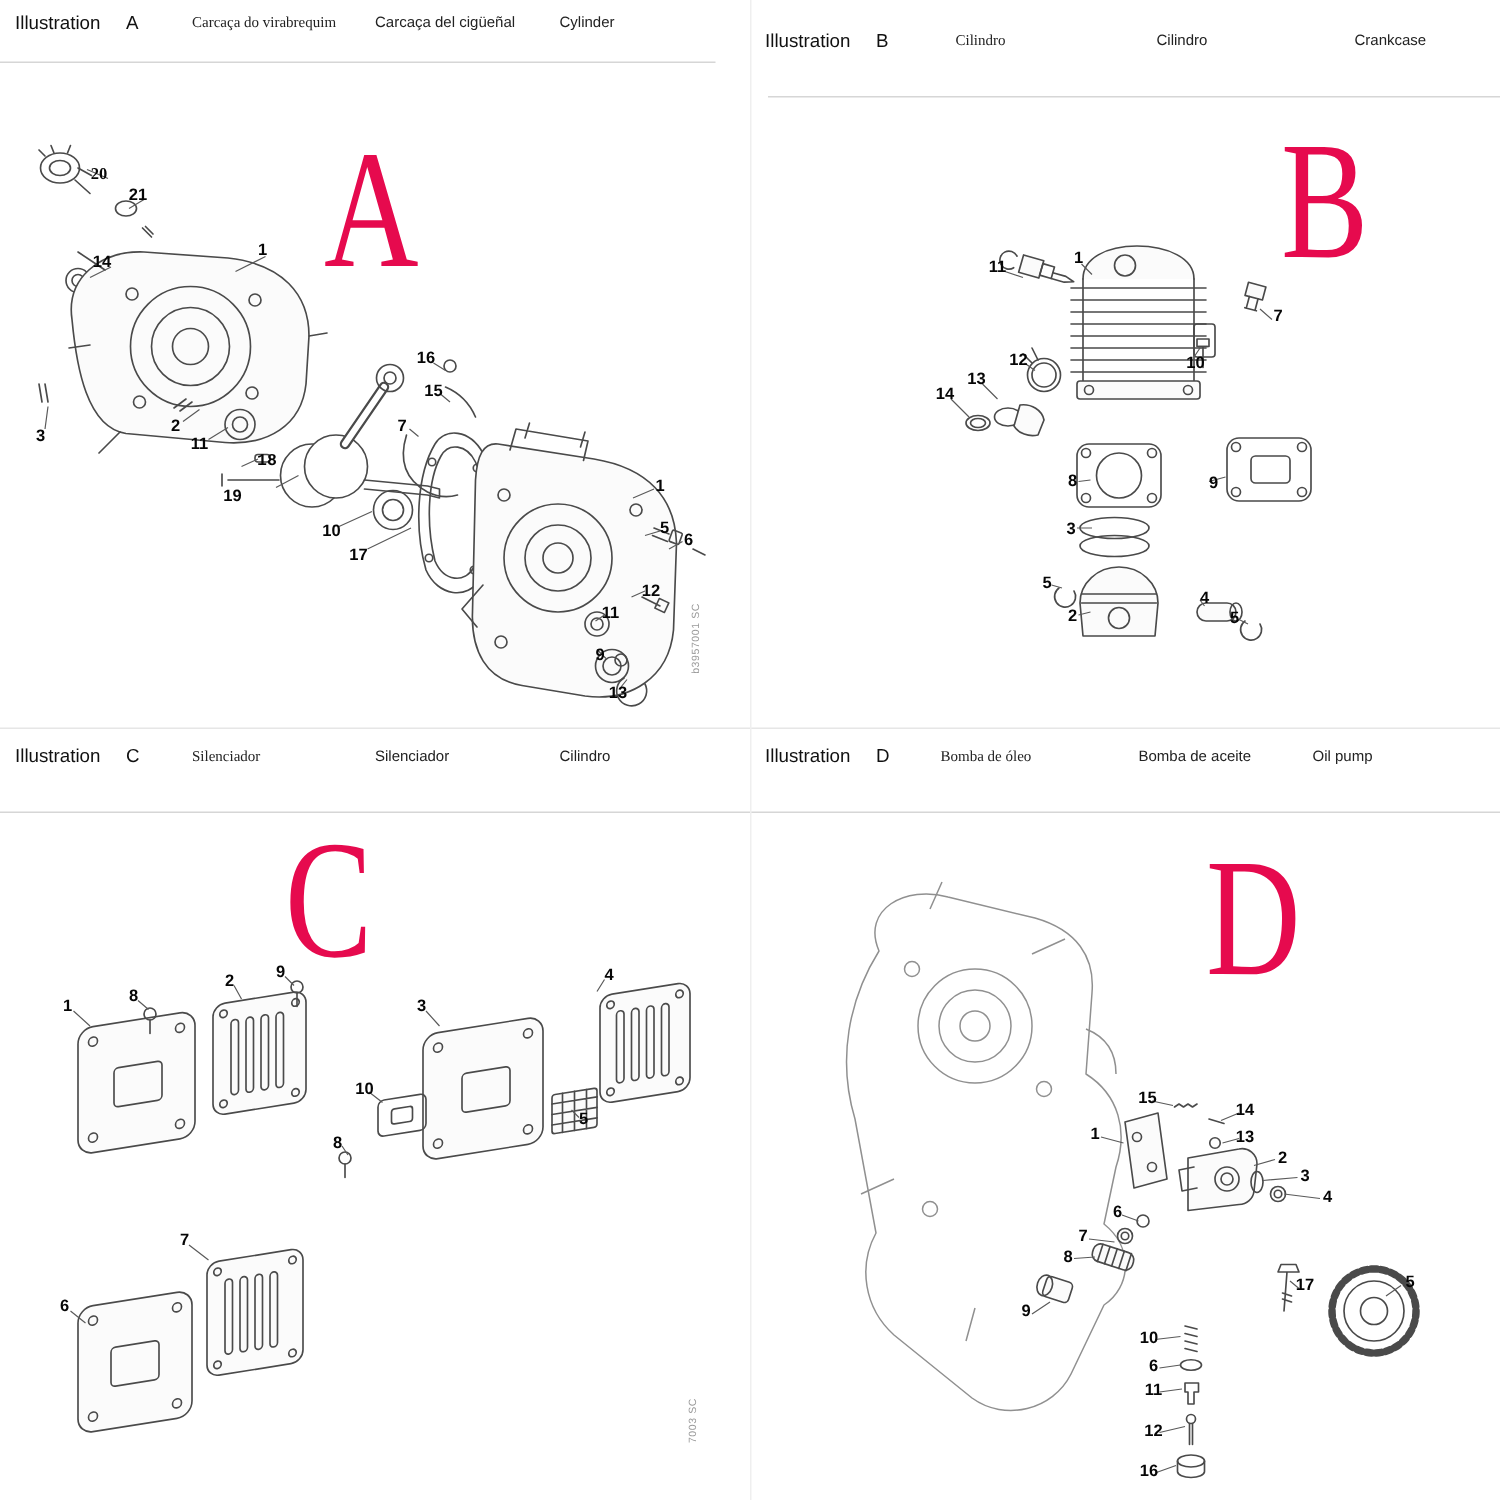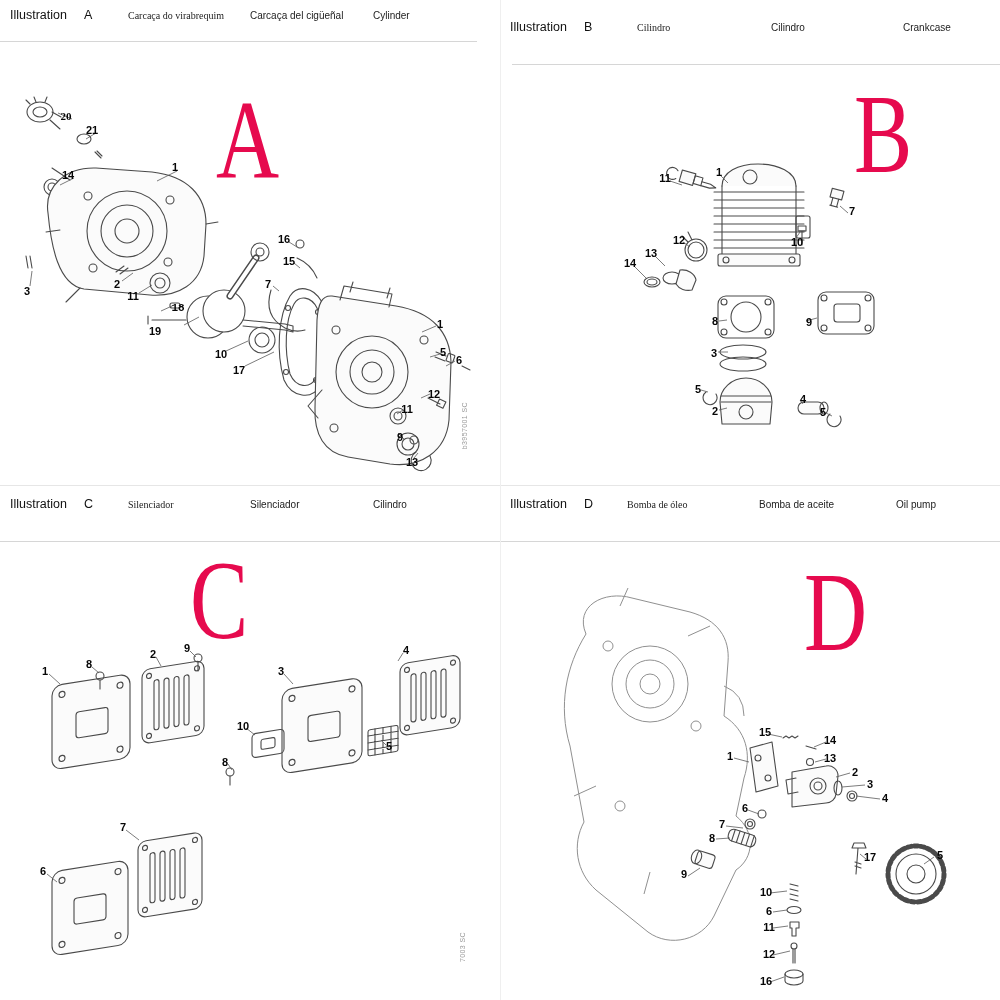--- a/index.html
+++ b/index.html
@@ -15,21 +15,21 @@
   .divider-h{ position:absolute; left:0; top:485px; width:1000px; height:1px; background:#e6e6e6; }
   .divider-v{ position:absolute; left:500px; top:0; width:1px; height:1000px; background:#efefef; }
 
   .panel-head{ position:absolute; left:0; right:0; height:18px; }
   .head-a{ top:8px; } .head-b{ top:20px; } .head-c{ top:11px; } .head-d{ top:11px; }
   .ph-label{ position:absolute; left:10px; top:0; font-size:12.5px; color:#111; }
   .ph-letter{ position:absolute; left:84px; top:0; font-size:12.5px; color:#111; }
   .ph-cap{ position:absolute; top:2px; font-size:10px; color:#222; white-space:nowrap; }
   .c1{ left:128px;font-family:Liberation Serif, serif; } .c2{ left:250px; } .c3{ left:373px; }
   .head-b .c1{ left:137px; } .head-b .c2{ left:271px; } .head-b .c3{ left:403px; }
-  .head-d .c1{ left:127px; } .head-d .c2{ left:259px; } .head-d .c3{ left:396px; }
+  .head-d .c1{ left:127px; } .head-d .c2{ left:259px; } .head-d .c3{ left:375px; }
 
   .rule{ position:absolute; height:1px; background:#d6d6d6; }
   .rule-a{ top:41px; left:0; width:477px; }
   .rule-b{ top:64px; left:12px; width:488px; }
   .rule-c{ top:55px; left:0; width:500px; }
   .rule-d{ top:55px; left:0; width:500px; }
 
   .letter{ position:absolute; font-family:"Liberation Serif", serif; font-size:112px; line-height:1;
            color:var(--accent); transform:scaleX(.78); transform-origin:left top; }
   .letter-a{ left:216px; top:84px; }

